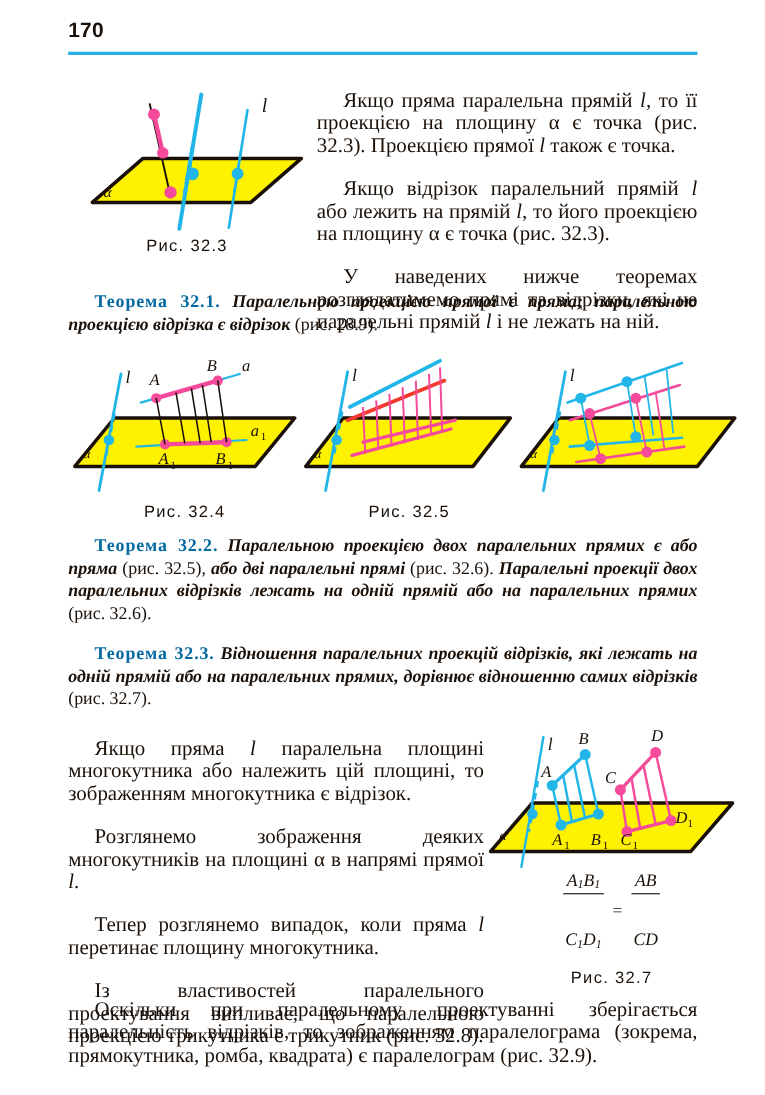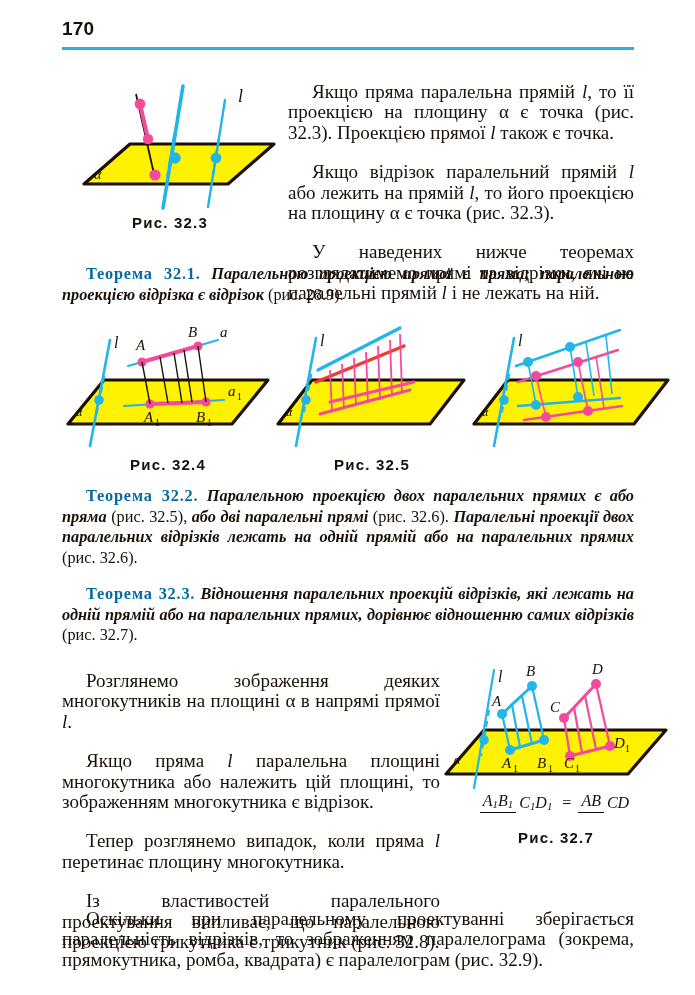--- a/index.html
+++ b/index.html
@@ -30,31 +30,31 @@
   
   #intro-col{position:absolute;left:288px;top:63px;width:346px;}
   #thm1{position:absolute;left:62px;top:264px;width:572px;}
   #thm2{position:absolute;left:62px;top:486px;width:572px;}
   #thm3{position:absolute;left:62px;top:584px;width:572px;}
   #lower-col{position:absolute;left:62px;top:652px;width:378px;}
   #closing{position:absolute;left:62px;top:890px;width:572px;}
 
   
   .fig{position:absolute;}
-  .cap{font-family:"Liberation Sans","DejaVu Sans",sans-serif;font-weight:bold;
+  .cap{font-family:"Liberation Sans","DejaVu Sans",sans-serif;font-weight:normal;
        font-size:15px;letter-spacing:1.2px;color:#1a1008;text-align:center;}
   #fig323{left:62px;top:62px;width:216px;}
   #fig324{left:62px;top:324px;width:212px;}
   #fig325{left:274px;top:324px;width:196px;}
   #fig326{left:470px;top:324px;width:210px;}
   #fig327{left:440px;top:648px;width:232px;}
   .frac-wrap{position:absolute;left:440px;top:792px;width:232px;text-align:center;}
   .frac{display:inline-flex;align-items:center;gap:7px;font-style:italic;font-size:16px;
         font-family:"Liberation Serif","DejaVu Serif",serif;}
-  .f{display:inline-flex;flex-direction:row;align-items:center;line-height:1.18;}
+  .f{display:inline-flex;flex-direction:column;align-items:center;line-height:1.18;gap:32px;}
   .f .num{border-bottom:1.2px solid #1a1008;padding:0 3px 1px;}
   .f .den{padding:1px 3px 0;}
   sub{font-size:.68em;vertical-align:-.22em;font-style:italic;}
   .eq{font-style:normal;}
 </style>
 </head>
 <body>
 
 <div class="page">
 
@@ -204,22 +204,22 @@
     <span class="thm-label">Теорема 32.2.</span>
     <span class="thm-body">Паралельною проекцією двох паралельних прямих є або пряма</span><span> (рис. 32.5), </span><span class="thm-body">або дві паралельні прямі</span><span> (рис. 32.6). </span><span class="thm-body">Паралельні проекції двох паралельних відрізків лежать на одній прямій або на паралельних прямих</span><span> (рис. 32.6).</span>
   </div>
 
   <div id="thm3" class="thm">
     <span class="thm-label">Теорема 32.3.</span>
     <span class="thm-body">Відношення паралельних проекцій відрізків, які лежать на одній прямій або на паралельних прямих, дорівнює відношенню самих відрізків</span><span> (рис. 32.7).</span>
   </div>
 
   <div id="lower-col">
+    <p class="para">Якщо пряма <i>l</i> паралельна площині многокутника або належить цій площині, то зображенням многокутника є відрізок.</p>
     <p class="para">Розглянемо зображення деяких многокутників на площині <span style="font-style:normal">α</span> в напрямі прямої <i>l</i>.</p>
-    <p class="para">Якщо пряма <i>l</i> паралельна площині многокутника або належить цій площині, то зображенням многокутника є відрізок.</p>
     <p class="para">Тепер розглянемо випадок, коли пряма <i>l</i> перетинає площину многокутника.</p>
     <p class="para">Із властивостей паралельного проектування випливає, що паралельною проекцією трикутника є трикутник (рис. 32.8).</p>
   </div>
 
   <div class="fig" id="fig327">
     <svg width="232" height="142" viewBox="0 0 232 142">
       <polygon points="6,126 44,82 226,82 188,126" fill="#fff200" stroke="#1a1008" stroke-width="3.2" stroke-linejoin="round"></polygon>
       <line x1="54" y1="22" x2="34" y2="140" stroke="#22b6e8" stroke-width="2.2" stroke-linecap="round"></line>
       <line x1="49" y1="62" x2="41" y2="108" stroke="#22b6e8" stroke-width="2.2" stroke-dasharray="6 5"></line>
       <circle cx="44" cy="92" r="4.8" fill="#22b6e8"></circle>

